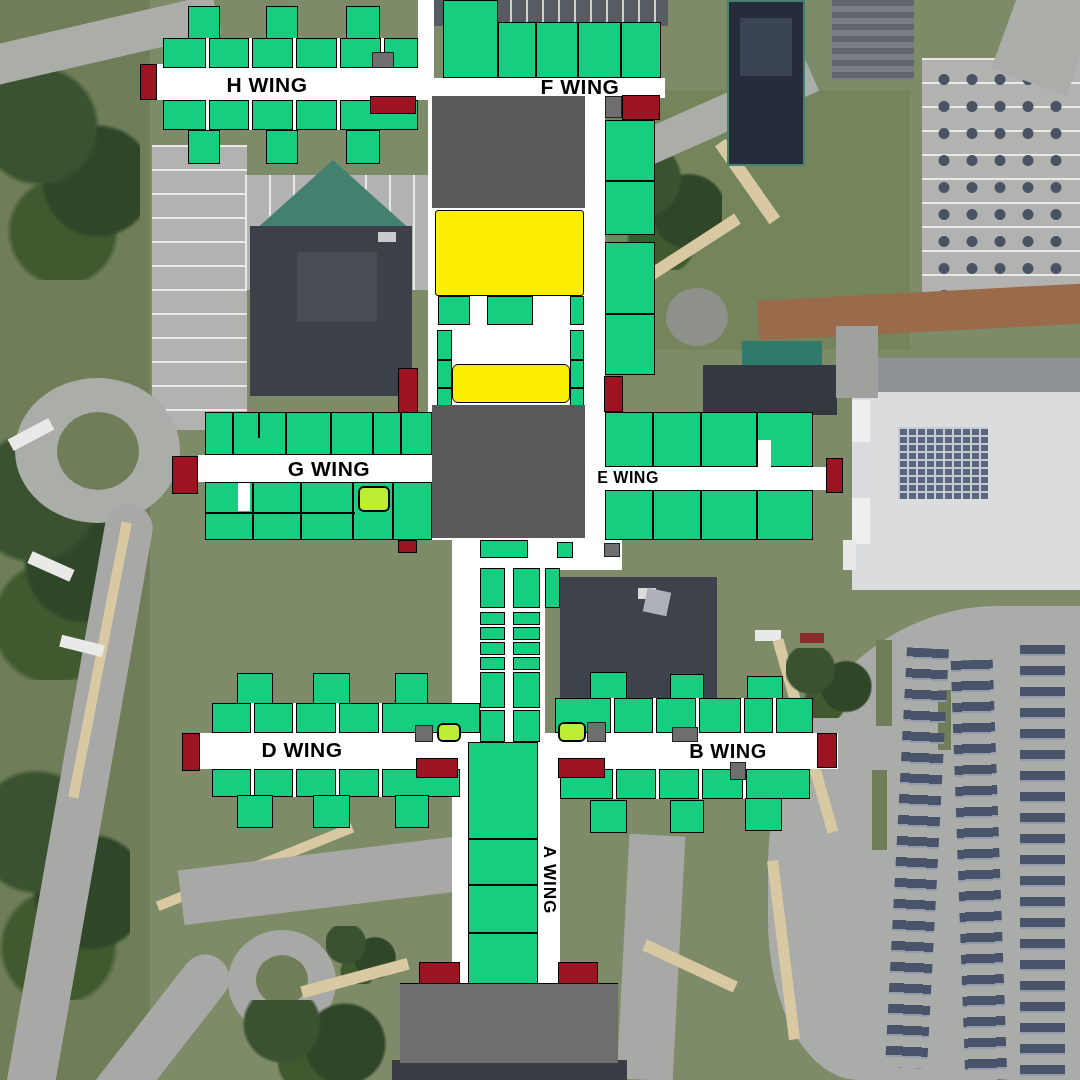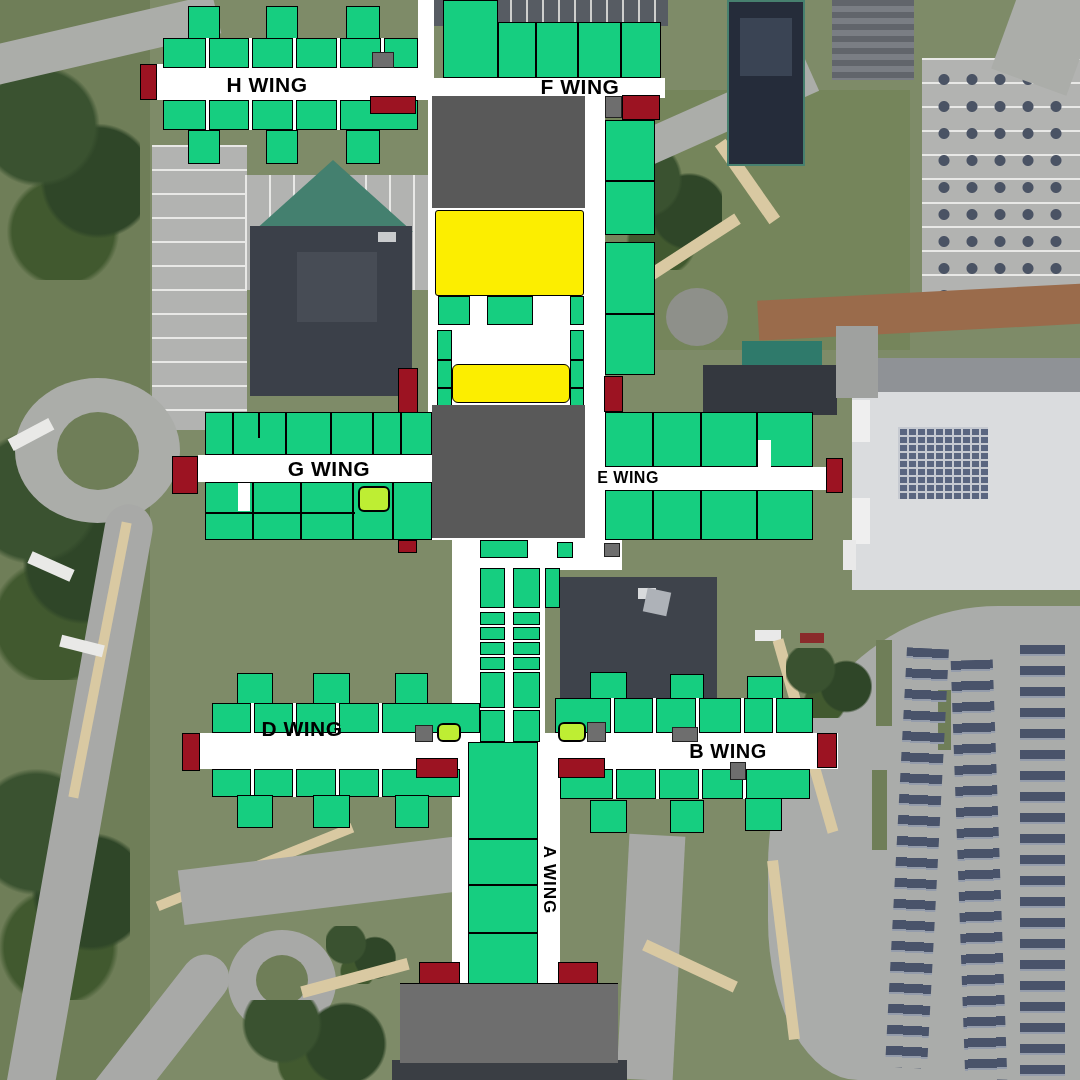--- a/index.html
+++ b/index.html
@@ -281,17 +281,17 @@
     <div class="abs ln" style="left:468px;top:884px;width:70px;height:2px"></div>
     <div class="abs ln" style="left:468px;top:932px;width:70px;height:2px"></div>
     <div class="abs rr" style="left:419px;top:962px;width:41px;height:22px"></div>
     <div class="abs rr" style="left:558px;top:962px;width:40px;height:22px"></div>
     <div class="abs gbl" style="left:400px;top:983px;width:218px;height:80px;border-top:1.5px solid #000"></div>
 
     <div class="lbl" style="left:267px;top:85px">H WING</div>
     <div class="lbl" style="left:580px;top:87px">F WING</div>
     <div class="lbl" style="left:329px;top:469px">G WING</div>
     <div class="lbl small" style="left:628px;top:478px">E WING</div>
-    <div class="lbl" style="left:302px;top:729px">D WING</div>
+    <div class="lbl" style="left:302px;top:750px">D WING</div>
     <div class="lbl" style="left:728px;top:751px;font-size:20px">B WING</div>
     <div class="lbl vert" style="left:549px;top:880px">A WING</div>
   </div>
 </div>
 
 </body></html>

